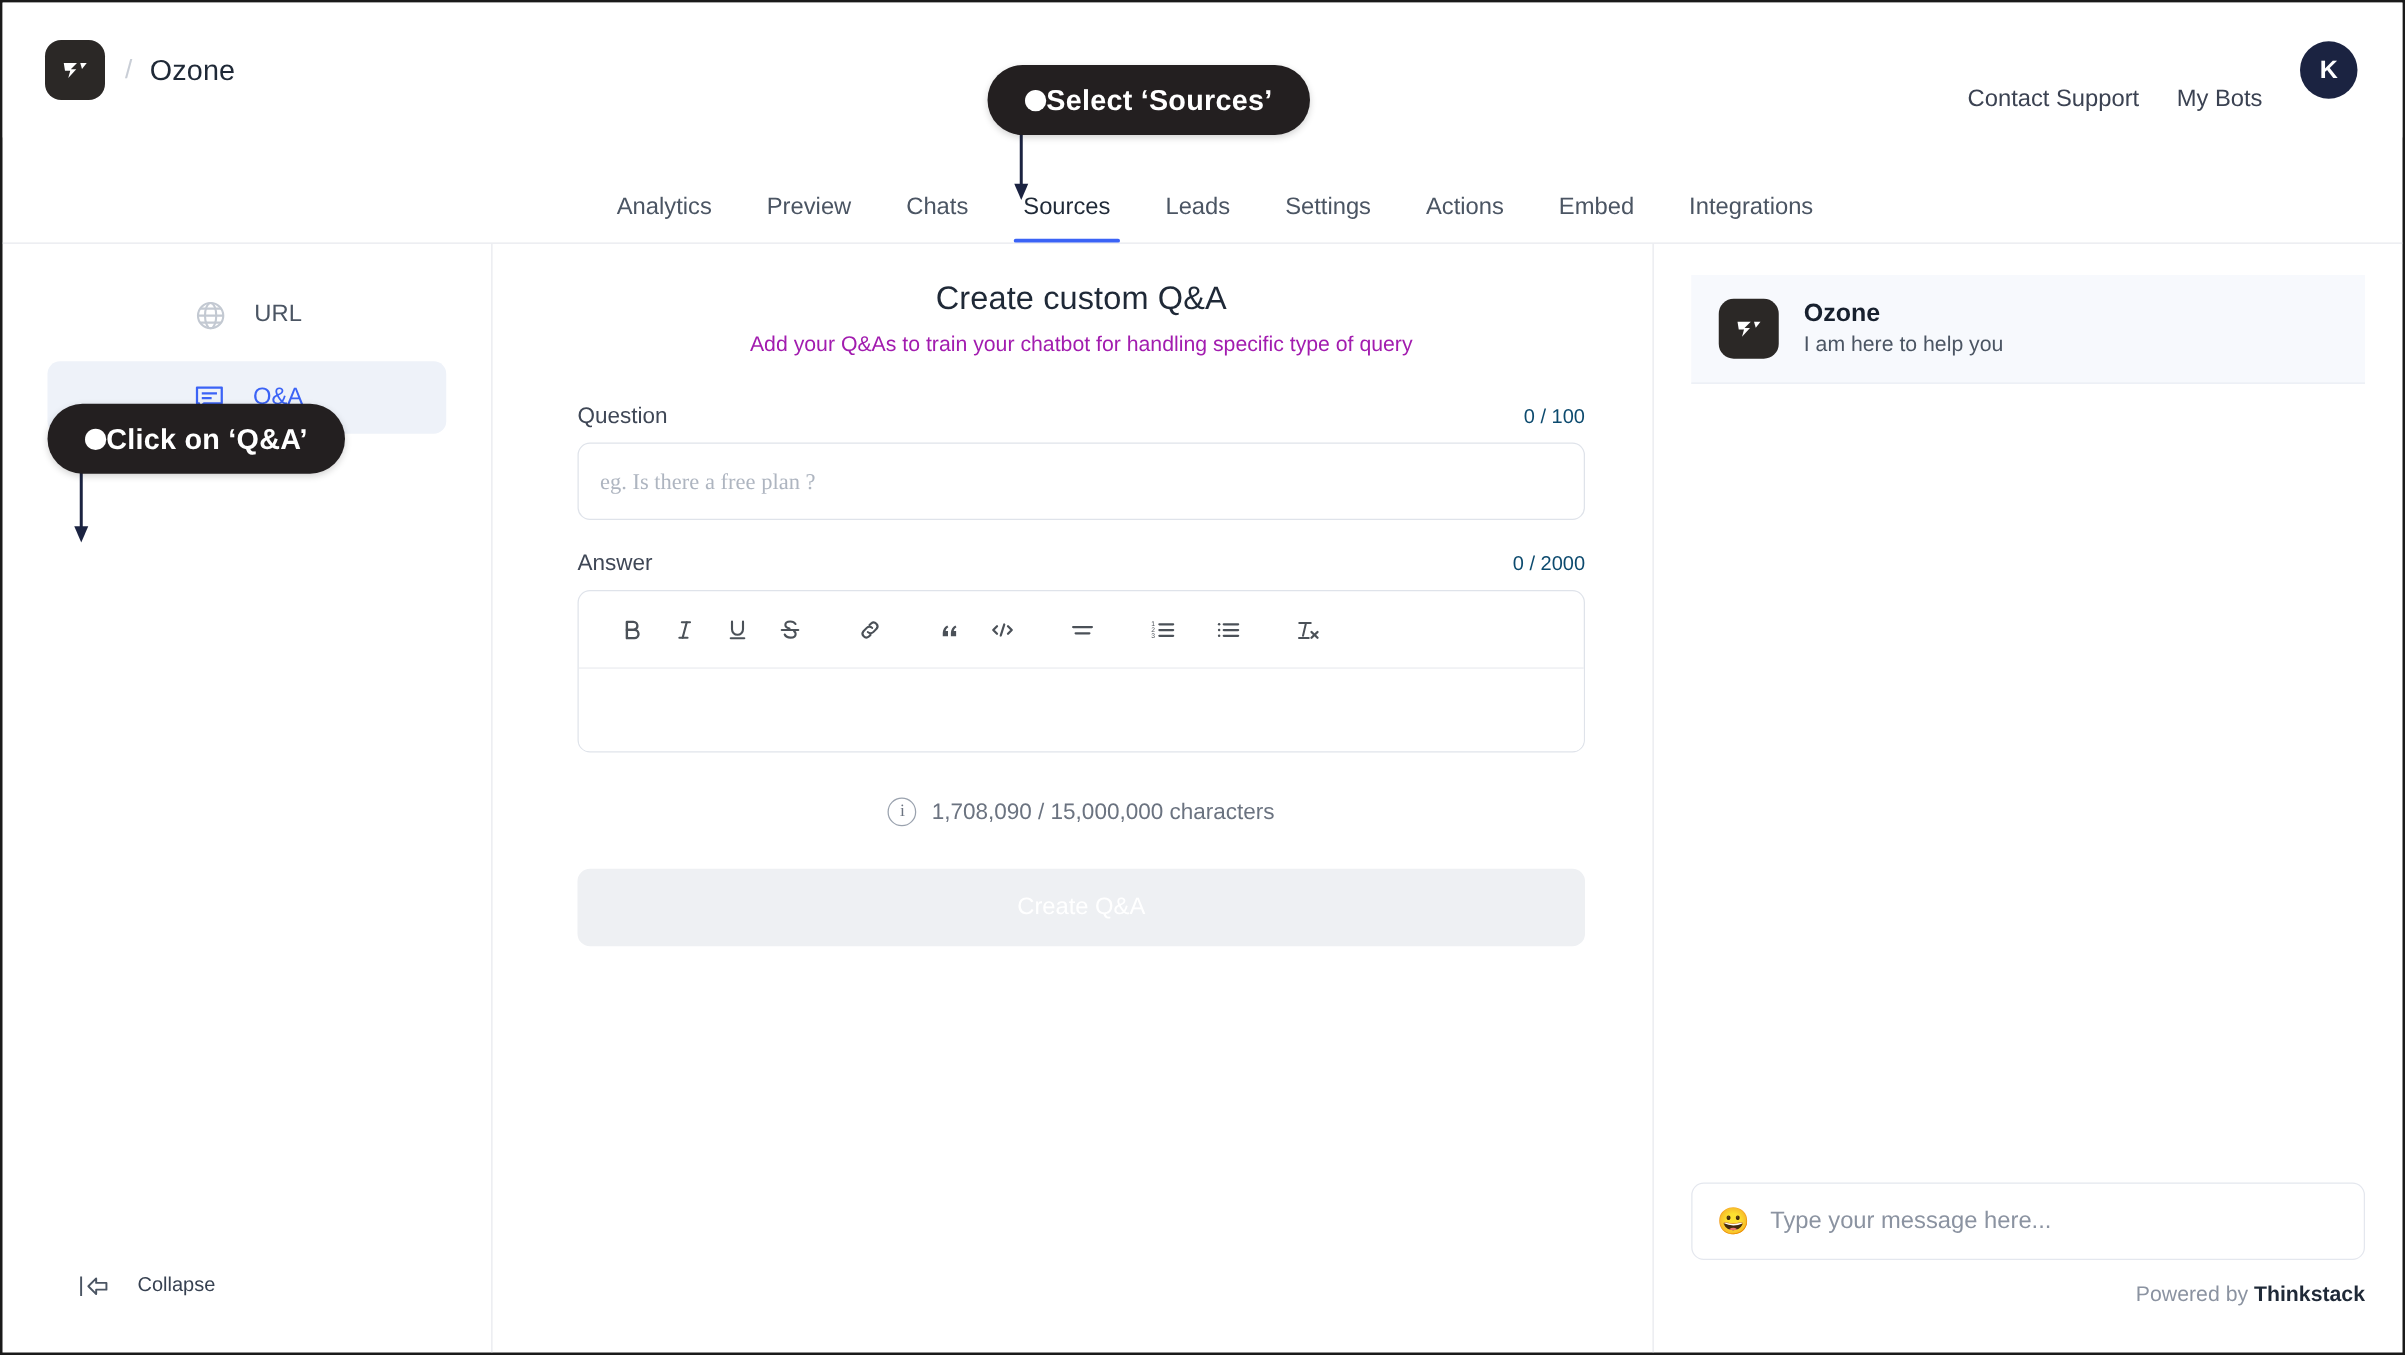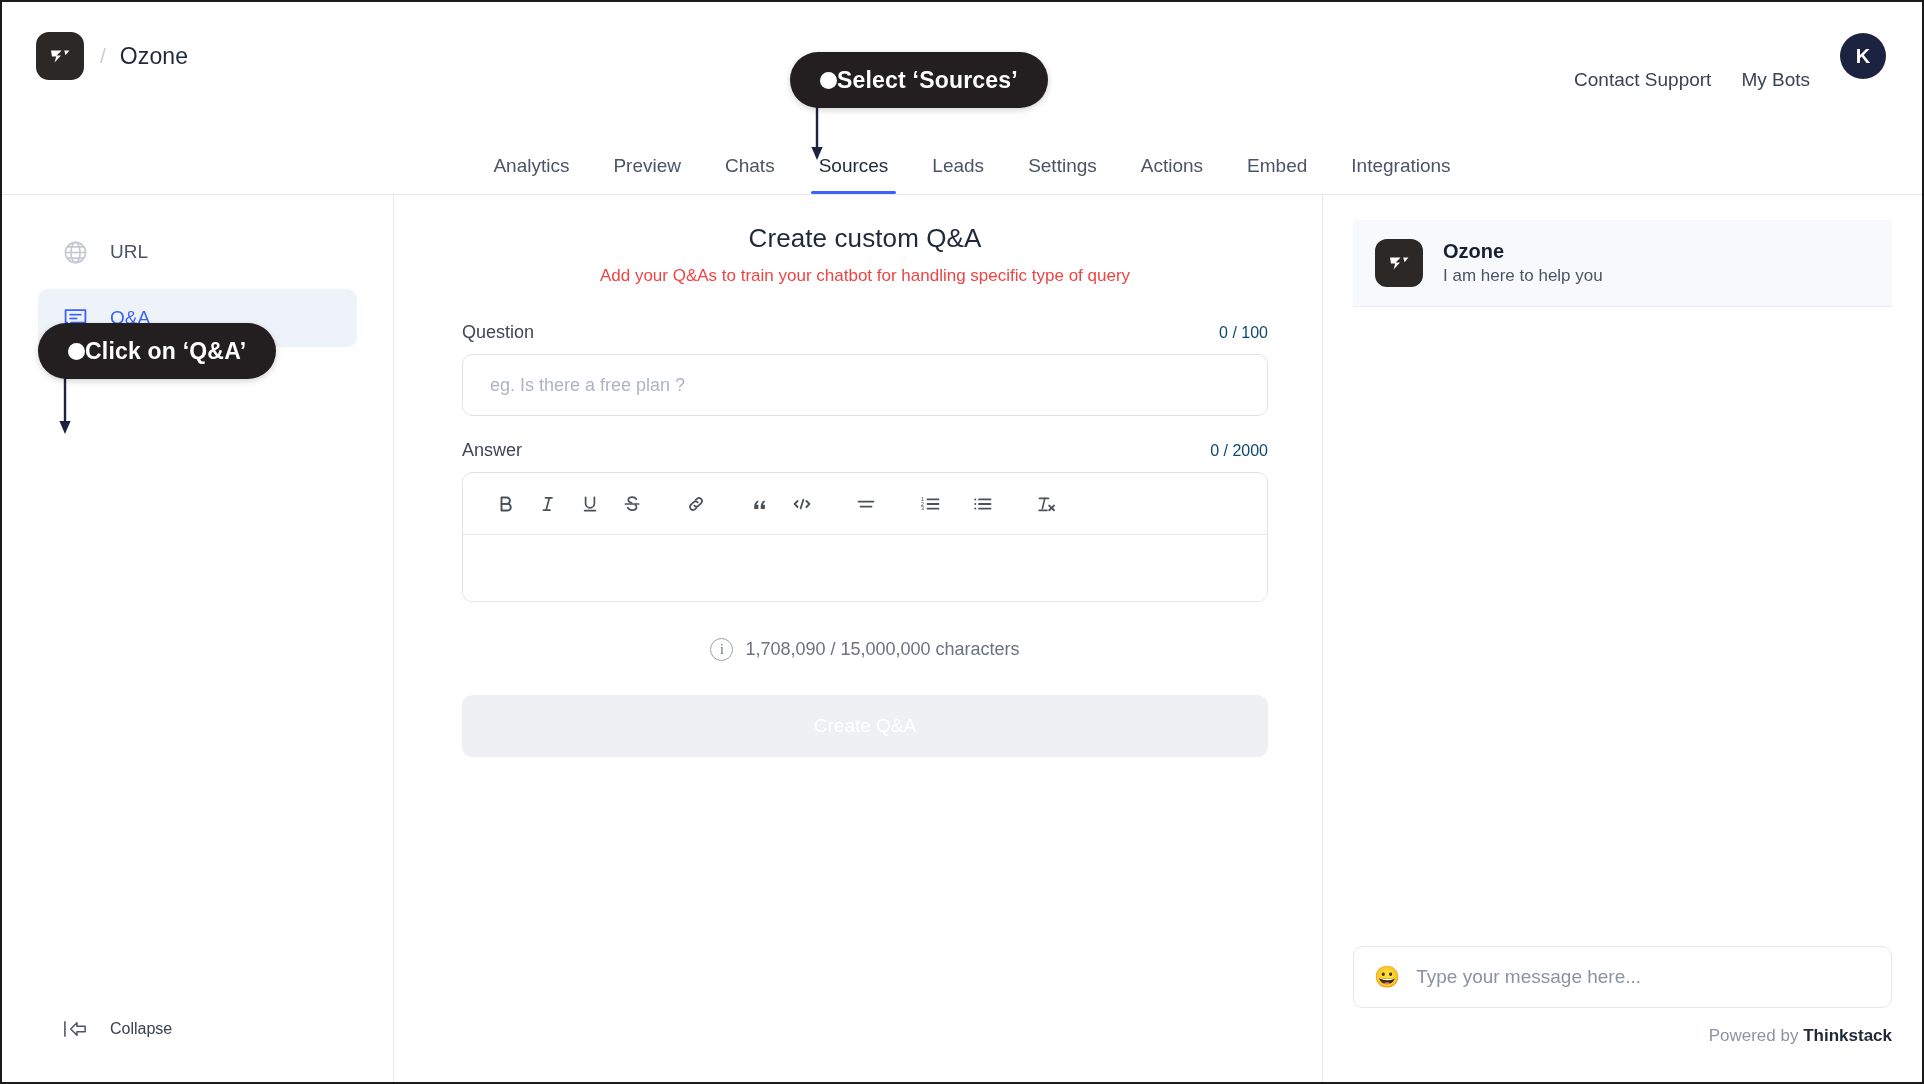--- a/index.html
+++ b/index.html
@@ -100,20 +100,21 @@
     flex-direction: column;
   }
   .side-item {
     display: flex; align-items: center; gap: 20px;
     height: 58px;
     padding: 0 22px;
     border-radius: 10px;
     font-size: 19px;
     color: #4b5563;
     margin-bottom: 8px;
+    justify-content: center;
   }
   .side-item.active {
     background: #eef2f9;
     color: #3b63f6;
   }
   .side-icon { width: 30px; height: 30px; flex: none; display:flex; align-items:center; justify-content:center; }
   .side-spacer { flex: 1 1 auto; }
   .collapse {
     display: flex; align-items: center; gap: 20px;
     font-size: 16px; color: #374151;
@@ -131,38 +132,38 @@
   .panel-title {
     text-align: center;
     font-size: 26px;
     color: #1f2937;
     margin-bottom: 12px;
     letter-spacing: .1px;
   }
   .panel-sub {
     text-align: center;
     font-size: 17px;
-    color: #ef4444;
+    color: #a21caf;
     margin-bottom: 36px;
   }
   .field-row {
     display: flex; align-items: baseline; justify-content: space-between;
     margin-bottom: 11px;
   }
   .field-label { font-size: 18px; color: #3f4756; }
   .field-count { font-size: 16px; color: #0c4a6e; }
   .text-input {
     width: 100%; height: 62px;
     border: 1px solid #dfe3ea;
     border-radius: 10px;
     background: #ffffff;
-    padding: 0 27px;
+    padding: 0 17px;
     font-size: 18px;
     color: #3f4756;
-    font-family: Liberation Sans, sans-serif;
+    font-family: Liberation Serif, serif;
     outline: none;
   }
   .text-input::placeholder { color: #aeb5c0; }
   .spacer-22 { height: 24px; }
   .editor {
     border: 1px solid #dfe3ea;
     border-radius: 10px;
     overflow: hidden;
     background: #ffffff;
   }

